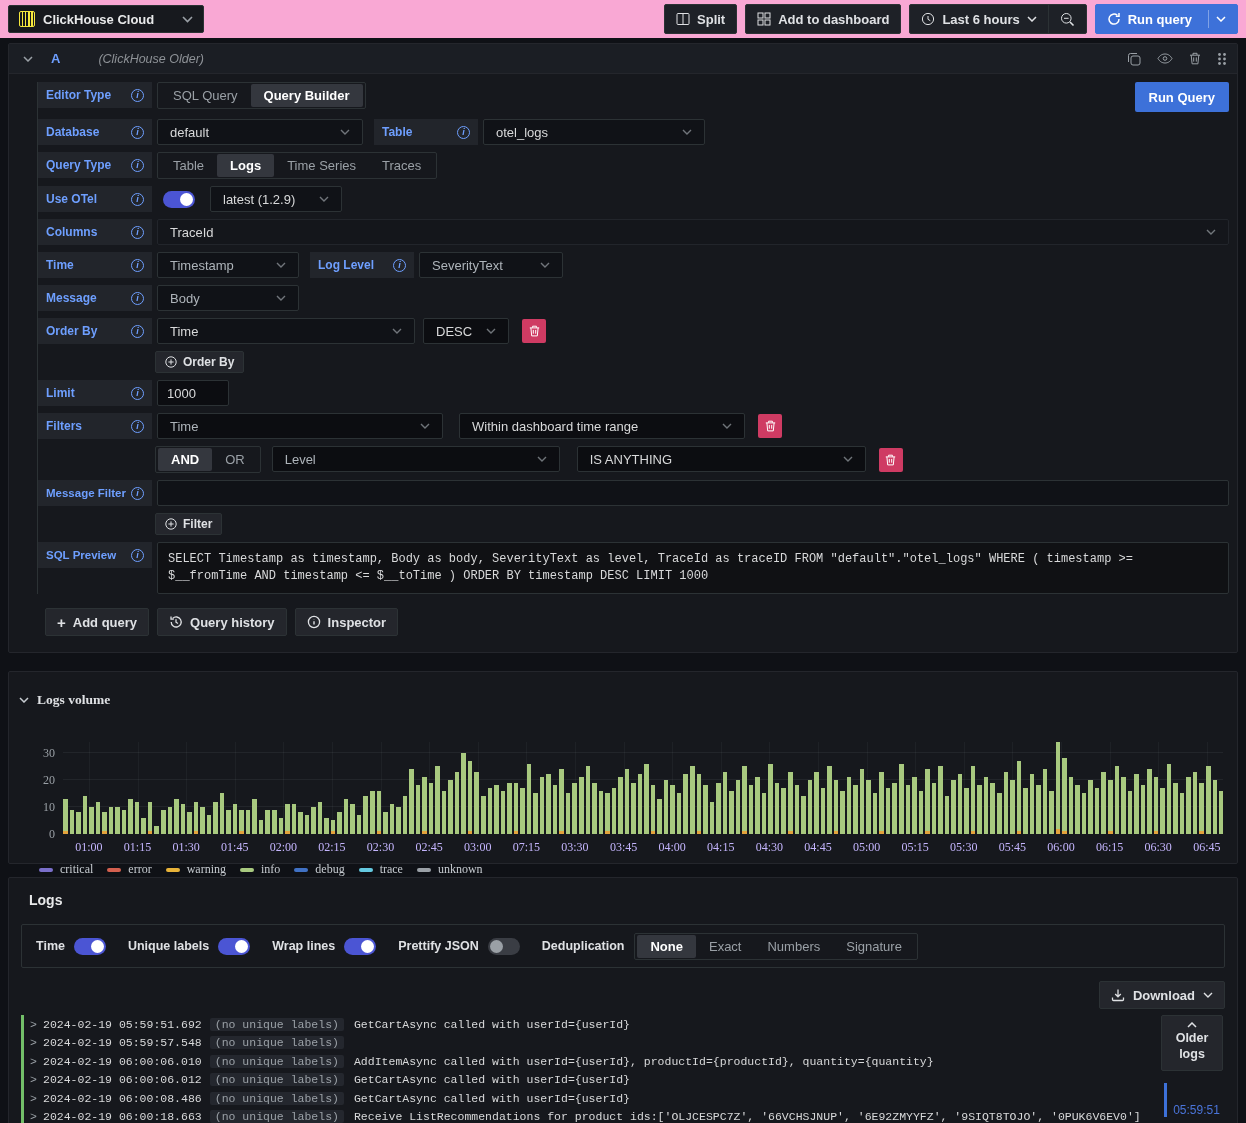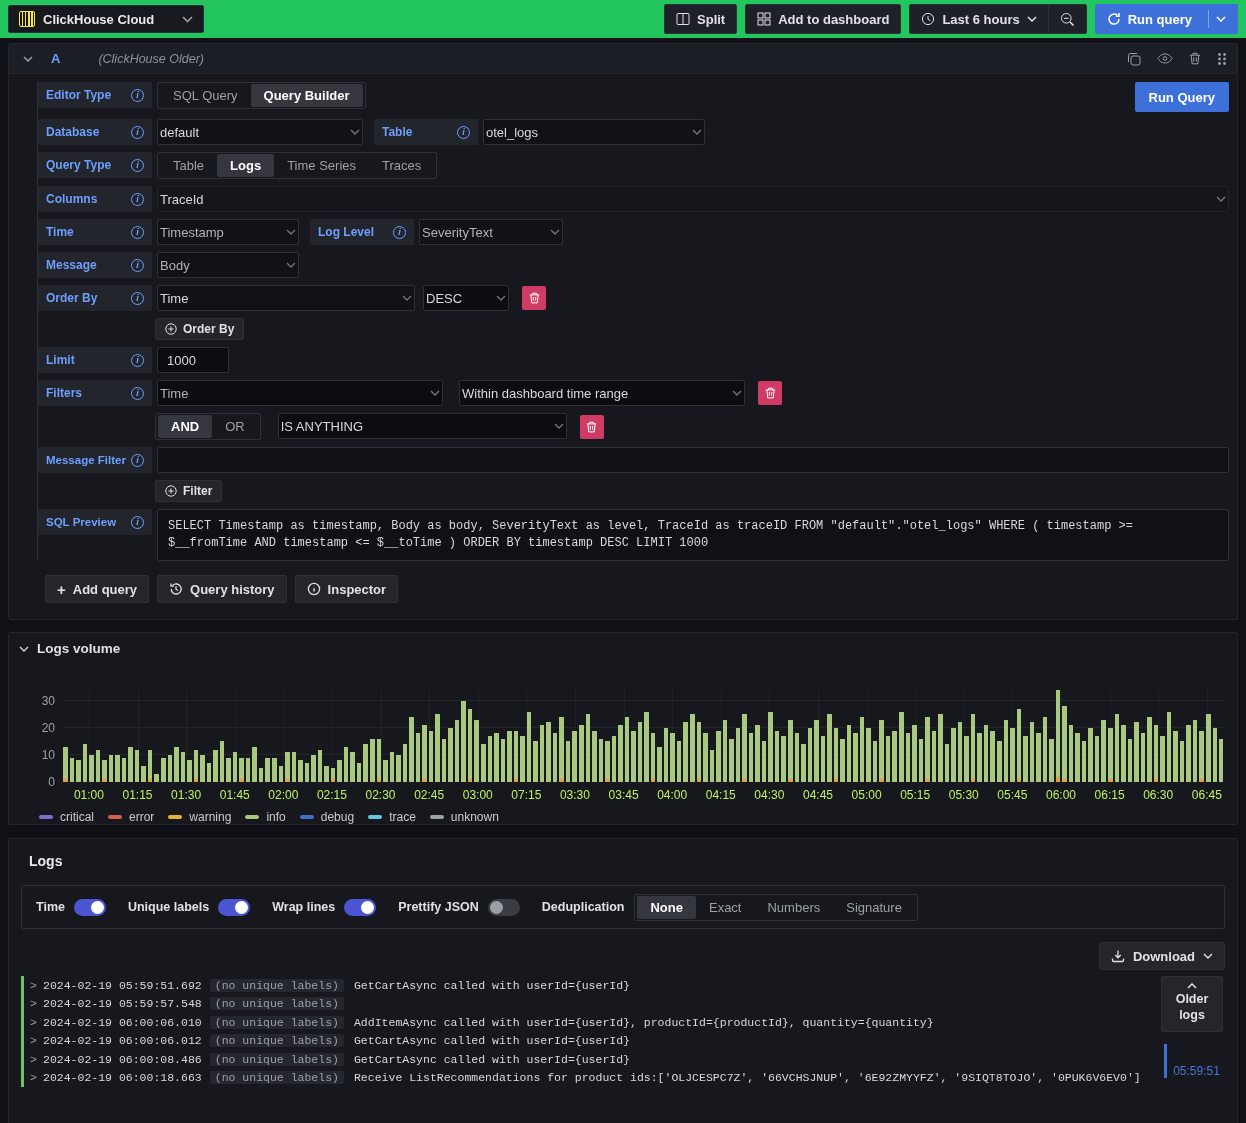--- a/index.html
+++ b/index.html
@@ -4,21 +4,21 @@
 <style>
   * { box-sizing: border-box; margin: 0; padding: 0; }
   html,body { width:1246px; height:1123px; overflow:hidden; }
   body {
     background:#0f1116; color:#d8d9da;
     font-family:"Liberation Sans", sans-serif; font-size:13px;
   }
   .mono { font-family:"Liberation Mono","DejaVu Sans Mono",monospace; }
 
   
-  .topbar { height:38px; display:flex; align-items:center; padding:0 8px; justify-content:space-between; background:#22c55e;}
+  .topbar { height:38px; display:flex; align-items:center; padding:0 8px; justify-content:space-between; background:#f9a8d4;}
   .ds-picker { display:flex; align-items:center; gap:8px; background:#17191e; border:1px solid #2c3235; border-radius:2px; height:28px; padding:0 10px; width:196px; cursor:pointer;}
   .ch-logo { width:16px; height:16px; border-radius:2px;
     background:repeating-linear-gradient(90deg,#15161a 0 1.6px,#f5e73d 1.6px 3.2px); border:1px solid #f5e73d;}
   .ds-name { flex:1; font-weight:bold; color:#e8e9ea; white-space:nowrap; overflow:hidden;}
   .topbar-right { display:flex; align-items:center; gap:8px; }
   .tb-btn { display:flex; align-items:center; gap:7px; height:30px; padding:0 11px; background:#1e2127; border:1px solid #2c3235; border-radius:2px; color:#dfe1e4; font-weight:bold; cursor:pointer; white-space:nowrap;}
   .tb-group { display:flex; align-items:center; background:#1e2127; border:1px solid #2c3235; border-radius:2px; height:30px;}
   .tb-group .tb-btn { border:none; background:transparent; height:28px;}
   .tb-sep { width:1px; height:28px; background:#2c3235;}
   .btn-primary { background:#3d71d9; border-color:#3d71d9; color:#fff;}
@@ -33,49 +33,49 @@
   .qds { color:#8e9297; font-style:italic; margin-left:28px; font-size:12.5px;}
   .qheader-icons { margin-left:auto; display:flex; gap:16px; align-items:center; color:#9aa0a6;}
   .qheader-icons > span { cursor:pointer; display:flex;}
   .qbody { padding:8px 8px 4px 28px; }
   .qrows { border-left:1px solid #2c3235; padding-left:0; display:flex; flex-direction:column; gap:7px;}
   .qrow { display:flex; align-items:flex-start; gap:3px; }
   .flabel { width:114px; min-width:114px; height:26px; background:#22252b; display:flex; align-items:center; justify-content:space-between; padding:0 8px; color:#6e9fff; font-size:12px; font-weight:bold;}
   .flabel.inline { width:auto; min-width:104px; gap:10px; margin-left:8px;}
   .iinfo { width:13px; height:13px; border:1px solid #6e9fff; border-radius:50%; display:inline-flex; align-items:center; justify-content:center; font-size:9px; font-style:italic; font-weight:bold; flex:0 0 auto;}
   .iinfo::before { content:"i"; }
-  .select { height:26px; background:#101217; border:1px solid #2c3235; border-radius:2px; display:flex; align-items:center; justify-content:space-between; padding:0 2px; gap:8px; color:#d8d9da; cursor:pointer; font-size:13px; margin-left:2px;}
+  .select { height:26px; background:#101217; border:1px solid #2c3235; border-radius:2px; display:flex; align-items:center; justify-content:space-between; padding:0 12px; gap:8px; color:#d8d9da; cursor:pointer; font-size:13px; margin-left:2px;}
   .select .chev { opacity:.7; }
   .input { height:26px; background:#101217; border:1px solid #2c3235; border-radius:2px; padding:0 9px; color:#d8d9da; margin-left:2px;}
   .segmented { display:flex; align-items:center; border:1px solid #2c3235; border-radius:2px; background:#16181d; height:27px; padding:0 2px; margin-left:2px;}
   .seg-item { padding:0 13px; height:23px; display:flex; align-items:center; color:#9aa0a6; cursor:pointer; border-radius:2px; font-size:13px;}
   .seg-item.sel { background:#34373e; color:#fff; font-weight:bold;}
   .toggle { width:32px; height:17px; border-radius:9px; background:#4b55d4; position:relative; cursor:pointer; flex:0 0 auto;}
   .toggle::after { content:""; position:absolute; top:2px; right:2px; width:13px; height:13px; border-radius:50%; background:#fff;}
   .toggle.off { background:#3a3d44;}
   .toggle.off::after { right:auto; left:2px; background:#9aa0a6;}
   .trash-btn { width:24px; height:24px; background:#cf3b63; border-radius:2px; display:flex; align-items:center; justify-content:center; margin-left:10px; cursor:pointer; align-self:center;}
   .ghost-btn { height:22px; display:inline-flex; align-items:center; gap:6px; background:#24262c; border:1px solid #2c3235; border-radius:2px; padding:0 9px; font-size:12px; font-weight:bold; color:#dfe1e4; cursor:pointer;}
   .sqlbox { flex:1; background:#101114; border:1px solid #2c3235; border-radius:2px; padding:8px 10px; font-size:12px; line-height:17px; color:#d8d9da; min-height:50px; margin-left:2px;}
   .run-query-btn { margin-left:auto; height:30px; background:#3d71d9; color:#fff; font-weight:bold; border-radius:2px; padding:0 14px; display:flex; align-items:center; cursor:pointer;}
   .qfooter { display:flex; gap:8px; padding:14px 0 12px 8px;}
   .qf-btn { height:28px; display:inline-flex; align-items:center; gap:7px; background:#24262c; border:1px solid #2c3235; border-radius:2px; padding:0 11px; font-weight:bold; color:#dfe1e4; cursor:pointer;}
 
   
-  .lv-panel { margin-top:12px; height:193px; padding:8px 10px; }
+  .lv-panel { margin-top:18px; height:193px; padding:20px 10px;font-family:Liberation Serif, serif; }
   .lv-header { display:flex; align-items:center; gap:8px; font-weight:bold; color:#dfe1e4; cursor:pointer; font-size:13.5px;}
   .chart-wrap { position:relative; margin:34px 4px 0 44px; height:92px;}
   .gridline { position:absolute; left:0; right:0; height:1px; background:rgba(204,212,220,.07);}
   .vgridline { position:absolute; top:0; bottom:0; width:1px; background:rgba(204,212,220,.05);}
   .ylab { position:absolute; right:100%; margin-right:8px; transform:translateY(-50%); color:#9aa0a6; font-size:12px;}
   .bars { position:absolute; inset:0; display:flex; align-items:flex-end; gap:2px; overflow:hidden;}
   .bar { flex:1 1 0; display:flex; flex-direction:column; justify-content:flex-end;}
   .bar .seg-info { background:#a8c97f; width:100%;}
   .bar .seg-warn { background:#e3a33c; width:100%;}
-  .xticks { position:relative; margin:6px 4px 0 44px; height:16px; color:#bef264; font-size:12px;}
+  .xticks { position:relative; margin:6px 4px 0 44px; height:16px; color:#c4b5fd; font-size:12px;}
   .xtick { position:absolute; transform:translateX(-50%); white-space:nowrap;}
   .legend { display:flex; gap:14px; margin:6px 0 0 20px; align-items:center;}
   .legend-item { display:flex; align-items:center; gap:7px; color:#c7ccd1; font-size:12px; cursor:pointer;}
   .legend-swatch { width:14px; height:4px; border-radius:2px;}
 
   
   .logs-panel { margin-top:13px; height:300px; padding:10px 12px; position:relative;}
   .logs-title { font-weight:bold; font-size:14px; color:#e8e9ea; padding-left:8px; margin-top:4px;}
   .logs-controls { margin-top:16px; border:1px solid #2c3235; border-radius:2px; height:44px; display:flex; align-items:center; padding:0 14px; gap:22px;}
   .lc-item { display:flex; align-items:center; gap:9px; font-size:12.5px; font-weight:bold; color:#dfe1e4;}
@@ -240,20 +240,33 @@
             <span class="iinfo"></span>
         </div>
         <div class="segmented" id="seg-query-type">
             <span class="seg-item">Table</span>
             <span class="seg-item sel">Logs</span>
             <span class="seg-item">Time Series</span>
             <span class="seg-item">Traces</span>
           </div>
       </div>
 
+      <div class="qrow" style="align-items:center">
+        <div class="flabel">
+          <span>Use OTel</span>
+            <span class="iinfo"></span>
+        </div>
+        <div class="toggle" id="otel-toggle" style="margin-left:8px"></div>
+        <div class="select" style="width:132px; margin-left:12px">
+          <span>latest (1.2.9)</span>
+          <svg class="icon chev" width="10" height="6">
+              <path d="M1 1l4 4 4-4" stroke="#9aa0a6" stroke-width="1.4" fill="none"></path>
+            </svg>
+        </div>
+      </div>
 
       <div class="qrow">
         <div class="flabel">
           <span>Columns</span>
             <span class="iinfo"></span>
         </div>
         <div class="select" style="flex:1; background:#14161b; border-color:#22252b">
           <span>TraceId</span>
           <svg class="icon chev" width="10" height="6">
               <path d="M1 1l4 4 4-4" stroke="#9aa0a6" stroke-width="1.4" fill="none"></path>
@@ -361,20 +374,26 @@
               <path d="M.8 2.9h9.4M3.6 2.7V1.2h3.8v1.5M1.9 2.9l.8 8h5.6l.8-8M4.3 4.9v3.8M6.7 4.9v3.8" stroke="#fff" fill="none"></path>
             </svg>
         </div>
       </div>
 
       <div class="qrow" style="padding-left:117px">
         <div class="segmented" id="seg-conj" style="margin-left:0">
             <span class="seg-item sel">AND</span>
             <span class="seg-item">OR</span>
           </div>
+        <div class="select" style="width:288px; margin-left:8px; background:#0c0d11">
+          <span style="color:#aeb4ba">Level</span>
+          <svg class="icon chev" width="10" height="6">
+              <path d="M1 1l4 4 4-4" stroke="#9aa0a6" stroke-width="1.4" fill="none"></path>
+            </svg>
+        </div>
         <div class="select" style="width:289px; margin-left:14px; background:#0c0d11">
           <span>IS ANYTHING</span>
           <svg class="icon chev" width="10" height="6">
               <path d="M1 1l4 4 4-4" stroke="#9aa0a6" stroke-width="1.4" fill="none"></path>
             </svg>
         </div>
         <div class="trash-btn">
           <svg class="icon" width="11" height="12">
               <path d="M.8 2.9h9.4M3.6 2.7V1.2h3.8v1.5M1.9 2.9l.8 8h5.6l.8-8M4.3 4.9v3.8M6.7 4.9v3.8" stroke="#fff" fill="none"></path>
             </svg>

